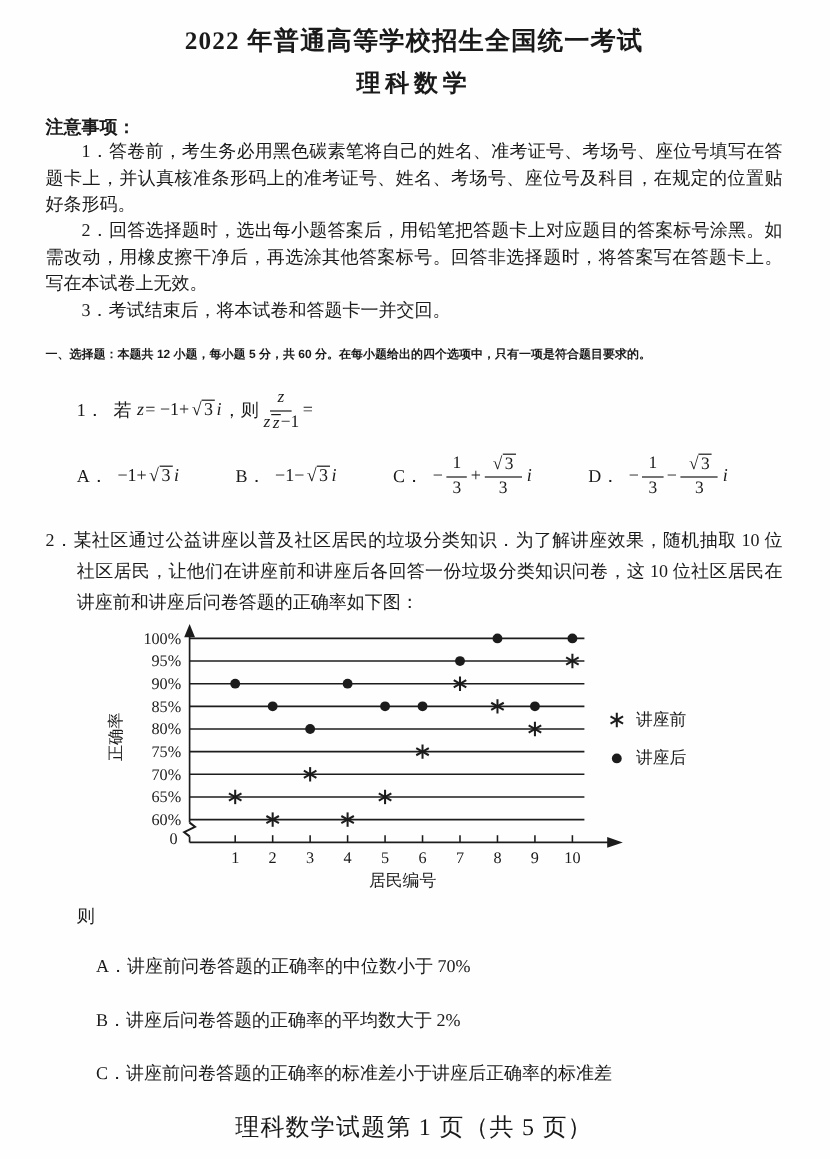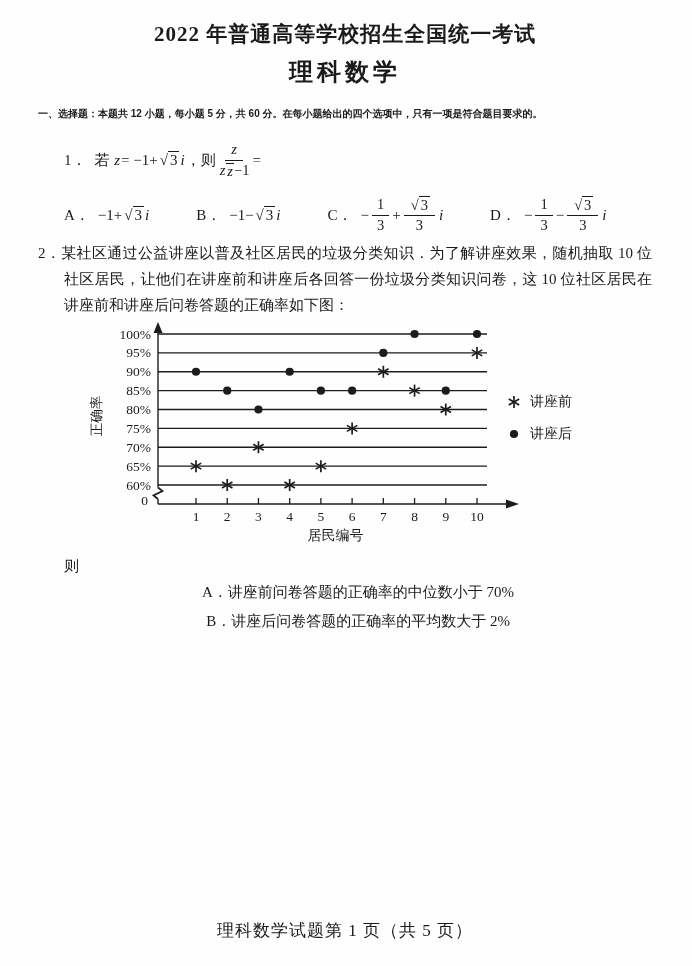--- a/index.html
+++ b/index.html
@@ -5,55 +5,61 @@
   html,body{margin:0;padding:0;}
   body{
     width:692px;height:966px;overflow:hidden;
     background:#fefefe;color:#1a1a1a;
     font-family:"Liberation Serif","DejaVu Serif",serif;
     font-size:15px;
   }
   .page{box-sizing:border-box;width:692px;height:966px;padding:16px 40px 0 38px;
         display:flex;flex-direction:column;}
   .title1{text-align:center;font-size:21px;font-weight:700;letter-spacing:1px;margin-top:4px;}
-  .title2{text-align:center;font-size:24px;font-weight:700;letter-spacing:4px;margin-top:8px;}
+  .title2{text-align:center;font-size:20px;font-weight:700;letter-spacing:4px;margin-top:8px;}
   .notice-h{font-weight:700;font-size:15px;margin-top:14px;
             font-family:"Liberation Sans","DejaVu Sans",sans-serif;}
   .notice p{margin:0;line-height:22px;text-align:justify;text-indent:2em;}
   .sec-head{margin-top:14px;font-weight:700;font-size:10px;line-height:24px;
             font-family:"Liberation Sans","DejaVu Sans",sans-serif;
             padding-left:40px;text-indent:-40px;text-align:justify;}
   .q1{margin-top:12px;padding-left:26px;display:flex;align-items:center;min-height:44px;}
   .q1 .qno{margin-right:8px;}
   .q1-opts{margin-top:8px;padding-left:26px;display:flex;align-items:center;column-gap:46px;min-height:50px;}
   .opt{display:flex;align-items:center;white-space:nowrap;}
   .olabel{margin-right:8px;}
   .var{font-style:italic;padding:0 1px;}
   .rt{padding-left:2px;}
   .rad{border-top:1.3px solid #1a1a1a;padding:0 2px;}
   .bar{display:inline-block;border-top:1.2px solid #1a1a1a;line-height:1.05;margin-top:1px;}
   .frac{display:inline-flex;flex-direction:column;align-items:center;vertical-align:middle;
         margin:0 3px;line-height:1.2;font-size:14.5px;}
   .fnum{border-bottom:1.3px solid #1a1a1a;padding:0 5px 1px;display:flex;align-items:flex-end;}
   .fden{padding-top:1px;display:flex;align-items:center;}
-  .q2{margin-top:0;line-height:26px;text-align:justify;padding-left:26px;text-indent:-26px;}
+  .q2{margin-top:16px;line-height:26px;text-align:justify;padding-left:26px;text-indent:-26px;}
   .chart-wrap{margin:2px 0 0 -38px;width:692px;height:232px;position:relative;}
   .then{margin-top:2px;padding-left:26px;line-height:24px;}
-  .q2-opts p{margin:0;padding-left:26px;line-height:28.5px;text-align:center;}
-  .footer{margin-top:auto;margin-bottom:24px;text-align:center;font-size:17px;letter-spacing:1px;}
+  .q2-opts p{margin:16px;padding-left:26px;line-height:28.5px;}
+  .footer{margin-top:auto;margin-bottom:24px;text-align:center;font-size:20px;letter-spacing:1px;}
   svg text{font-family:"Liberation Serif","DejaVu Serif",serif;fill:#1a1a1a;}
 </style>
 </head>
 <body>
 
 <div class="page">
 
   <div class="title1">2022 年普通高等学校招生全国统一考试</div>
   <div class="title2">理科数学</div>
 
+  <div class="notice">
+    <div class="notice-h">注意事项：</div>
+    <p>1．答卷前，考生务必用黑色碳素笔将自己的姓名、准考证号、考场号、座位号填写在答题卡上，并认真核准条形码上的准考证号、姓名、考场号、座位号及科目，在规定的位置贴好条形码。</p>
+    <p>2．回答选择题时，选出每小题答案后，用铅笔把答题卡上对应题目的答案标号涂黑。如需改动，用橡皮擦干净后，再选涂其他答案标号。回答非选择题时，将答案写在答题卡上。写在本试卷上无效。</p>
+    <p>3．考试结束后，将本试卷和答题卡一并交回。</p>
+  </div>
 
   <div class="sec-head">一、选择题：本题共 12 小题，每小题 5 分，共 60 分。在每小题给出的四个选项中，只有一项是符合题目要求的。</div>
 
   <div class="q1">
     <span class="qno">1．</span>
     <span>若</span>&nbsp;
     <span class="var">z</span>
     <span>= −1+</span><span class="rt">√</span><span class="rad">3</span><span class="var">i</span>
     <span>，则</span>
     <span class="frac">
@@ -218,17 +224,18 @@
         <text x="101" y="96" text-anchor="middle" font-size="13.5" transform="rotate(-90 101 96)">正确率</text>
         <text x="335.5" y="220" text-anchor="middle" font-size="14">居民编号</text>
       </svg>
   </div>
 
   <div class="then">则</div>
 
   <div class="q2-opts">
     <p>A．讲座前问卷答题的正确率的中位数小于 70%</p>
     <p>B．讲座后问卷答题的正确率的平均数大于 2%</p>
+    <p>C．讲座前问卷答题的正确率的标准差小于讲座后正确率的标准差</p>
   </div>
 
   <div class="footer">理科数学试题第 1 页（共 5 页）</div>
 
 </div>
 
 </body></html>

